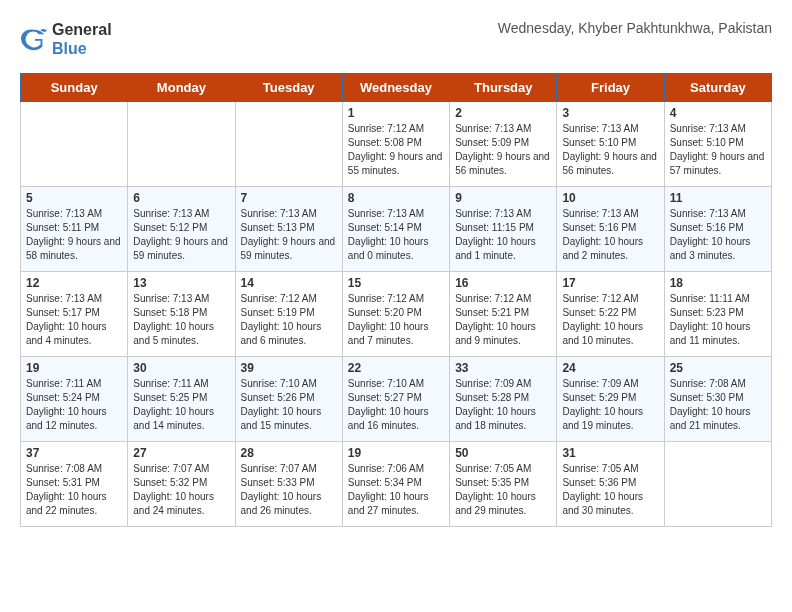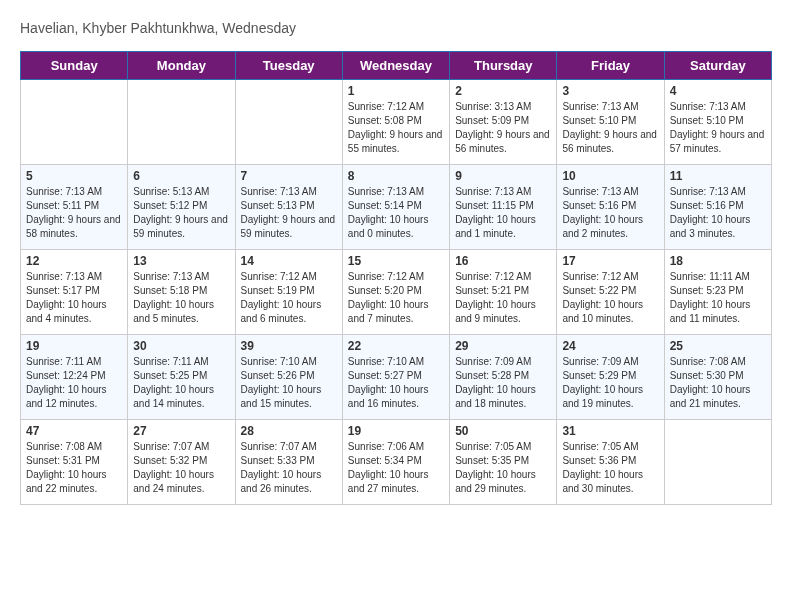--- a/index.html
+++ b/index.html
@@ -75,28 +75,38 @@
     .cell-info {
       font-size: 10px;
       line-height: 1.4;
       color: #333;
     }
     .empty-cell {
       background: #f9f9f9;
     }
     tr:nth-child(odd) td { background: #ffffff; }
     tr:nth-child(even) td { background: #f4f8ff; }
-    .day-header-row th { background: #701a75; }
+    .day-header-row th { background: #c2410c; }
   </style>
 </head>
 <body>
 
 <div class="header">
+  <div class="logo">
+    <svg class="logo-icon" viewBox="0 0 30 30" xmlns="http://www.w3.org/2000/svg">
+      <path d="M15 5 Q22 5 26 10 L20 10 Q18 7 15 7 Q10 7 8 10 Q6 13 6 15 Q6 20 10 22 Q12 24 15 24 Q19 24 22 21 L22 17 L16 17 L16 15 L24 15 L24 23 Q20 27 15 27 Q9 27 5 23 Q1 19 1 15 Q1 10 5 7 Q8 4 15 5 Z" fill="#3a7fc1"></path>
+      <path d="M22 5 Q26 3 29 6 L26 8 Q25 6 23 7 Z" fill="#3a7fc1"></path>
+    </svg>
+    <div>
+      <div class="logo-text"><span class="logo-general">General</span></div>
+      <div class="logo-text"><span class="logo-blue">Blue</span></div>
+    </div>
+  </div>
   <div class="title-block">
-    <div class="subtitle">Havelian, Khyber Pakhtunkhwa, Wednesday</div>
+    <div class="subtitle">Wednesday, Khyber Pakhtunkhwa, Pakistan</div>
   </div>
 </div>
 
 <table>
   <thead>
     <tr class="day-header-row">
     <th class="day-header">Sunday</th>
         <th class="day-header">Monday</th>
         <th class="day-header">Tuesday</th>
         <th class="day-header">Wednesday</th>
@@ -111,21 +121,21 @@
         <td class="empty-cell"></td>
         <td class="empty-cell"></td>
         <td>
           <span class="date-num">1</span>
           <div class="cell-info">Sunrise: 7:12 AM
 Sunset: 5:08 PM
 Daylight: 9 hours and 55 minutes.</div>
         </td>
         <td>
           <span class="date-num">2</span>
-          <div class="cell-info">Sunrise: 3:13 AM
+          <div class="cell-info">Sunrise: 7:13 AM
 Sunset: 5:09 PM
 Daylight: 9 hours and 56 minutes.</div>
         </td>
         <td>
           <span class="date-num">3</span>
           <div class="cell-info">Sunrise: 7:13 AM
 Sunset: 5:10 PM
 Daylight: 9 hours and 56 minutes.</div>
         </td>
         <td>
@@ -137,21 +147,21 @@
       </tr>
       <tr>
         <td>
           <span class="date-num">5</span>
           <div class="cell-info">Sunrise: 7:13 AM
 Sunset: 5:11 PM
 Daylight: 9 hours and 58 minutes.</div>
         </td>
         <td>
           <span class="date-num">6</span>
-          <div class="cell-info">Sunrise: 5:13 AM
+          <div class="cell-info">Sunrise: 7:13 AM
 Sunset: 5:12 PM
 Daylight: 9 hours and 59 minutes.</div>
         </td>
         <td>
           <span class="date-num">7</span>
           <div class="cell-info">Sunrise: 7:13 AM
 Sunset: 5:13 PM
 Daylight: 9 hours and 59 minutes.</div>
         </td>
         <td>
@@ -220,21 +230,21 @@
           <span class="date-num">18</span>
           <div class="cell-info">Sunrise: 11:11 AM
 Sunset: 5:23 PM
 Daylight: 10 hours and 11 minutes.</div>
         </td>
       </tr>
       <tr>
         <td>
           <span class="date-num">19</span>
           <div class="cell-info">Sunrise: 7:11 AM
-Sunset: 12:24 PM
+Sunset: 5:24 PM
 Daylight: 10 hours and 12 minutes.</div>
         </td>
         <td>
           <span class="date-num">30</span>
           <div class="cell-info">Sunrise: 7:11 AM
 Sunset: 5:25 PM
 Daylight: 10 hours and 14 minutes.</div>
         </td>
         <td>
           <span class="date-num">39</span>
@@ -242,41 +252,41 @@
 Sunset: 5:26 PM
 Daylight: 10 hours and 15 minutes.</div>
         </td>
         <td>
           <span class="date-num">22</span>
           <div class="cell-info">Sunrise: 7:10 AM
 Sunset: 5:27 PM
 Daylight: 10 hours and 16 minutes.</div>
         </td>
         <td>
-          <span class="date-num">29</span>
+          <span class="date-num">33</span>
           <div class="cell-info">Sunrise: 7:09 AM
 Sunset: 5:28 PM
 Daylight: 10 hours and 18 minutes.</div>
         </td>
         <td>
           <span class="date-num">24</span>
           <div class="cell-info">Sunrise: 7:09 AM
 Sunset: 5:29 PM
 Daylight: 10 hours and 19 minutes.</div>
         </td>
         <td>
           <span class="date-num">25</span>
           <div class="cell-info">Sunrise: 7:08 AM
 Sunset: 5:30 PM
 Daylight: 10 hours and 21 minutes.</div>
         </td>
       </tr>
       <tr>
         <td>
-          <span class="date-num">47</span>
+          <span class="date-num">37</span>
           <div class="cell-info">Sunrise: 7:08 AM
 Sunset: 5:31 PM
 Daylight: 10 hours and 22 minutes.</div>
         </td>
         <td>
           <span class="date-num">27</span>
           <div class="cell-info">Sunrise: 7:07 AM
 Sunset: 5:32 PM
 Daylight: 10 hours and 24 minutes.</div>
         </td>

